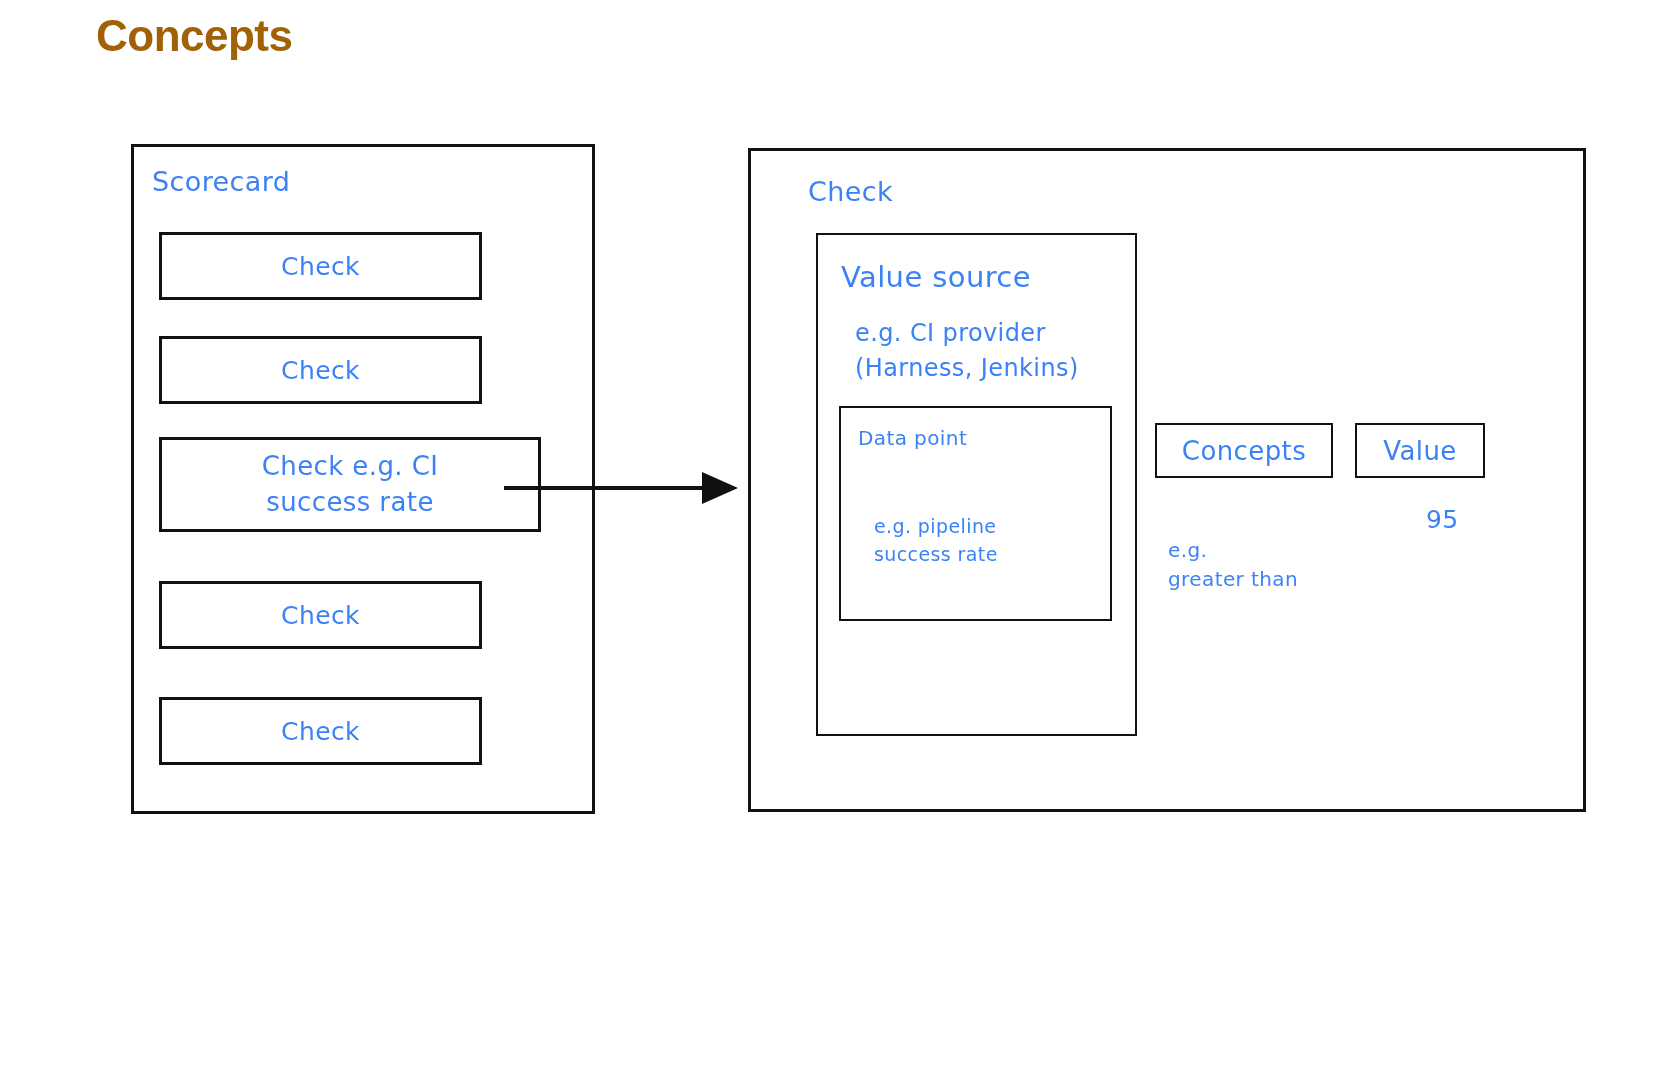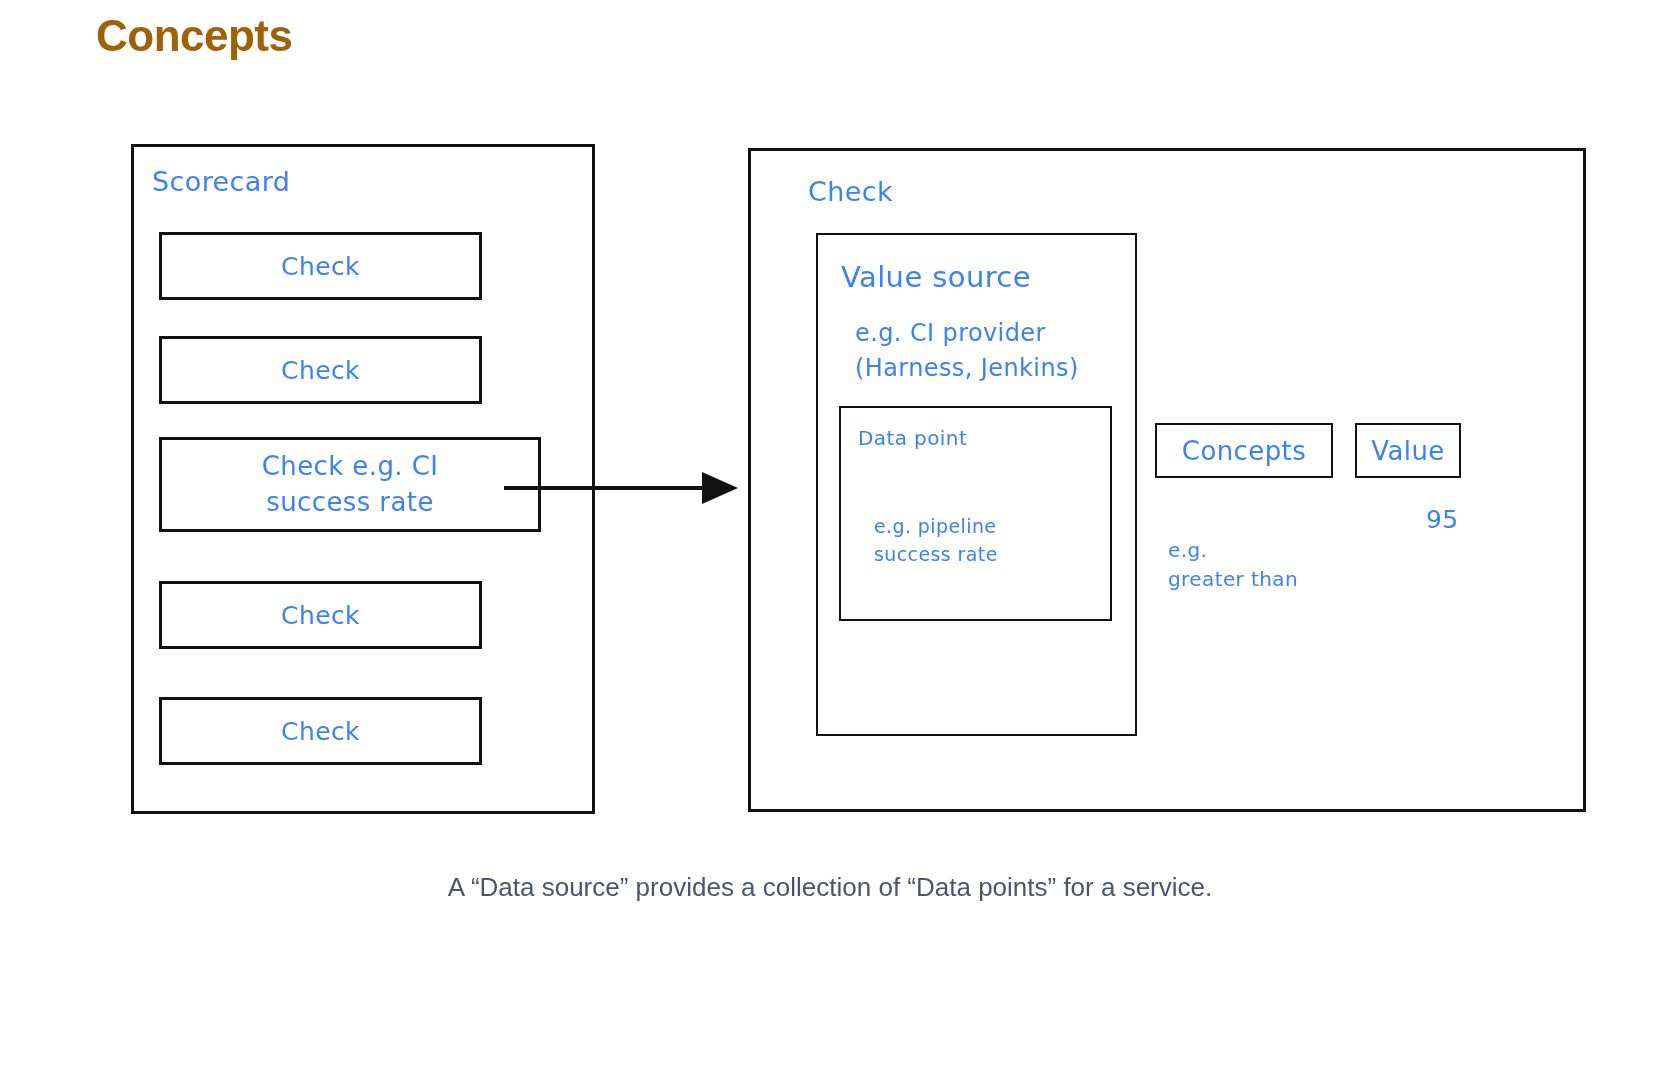--- a/index.html
+++ b/index.html
@@ -176,21 +176,21 @@
     top: 508px;
     font-size: 20px;
     line-height: 1.45;
     margin-top: 28px;
   }
 
   
   #value-box {
     left: 1355px;
     top: 423px;
-    width: 106px;
+    width: 130px;
     height: 55px;
   }
   #value-box .lbl {
     font-size: 26px;
   }
   #value-number {
     position: absolute;
     left: 1394px;
     top: 505px;
     font-size: 25px;
@@ -265,14 +265,13 @@
 </div>
 <div class="hand" id="operator-note">e.g.
 greater than</div>
 
 <div class="box box-thin" id="value-box">
   <span class="hand centered-label lbl">Value</span>
 </div>
 <div class="hand" id="value-number">95</div>
 
 <div id="caption">
-  <span class="cap-line">A “Data source” provides a collection of “Data points” for a service.</span>
 </div>
 
 </body></html>

